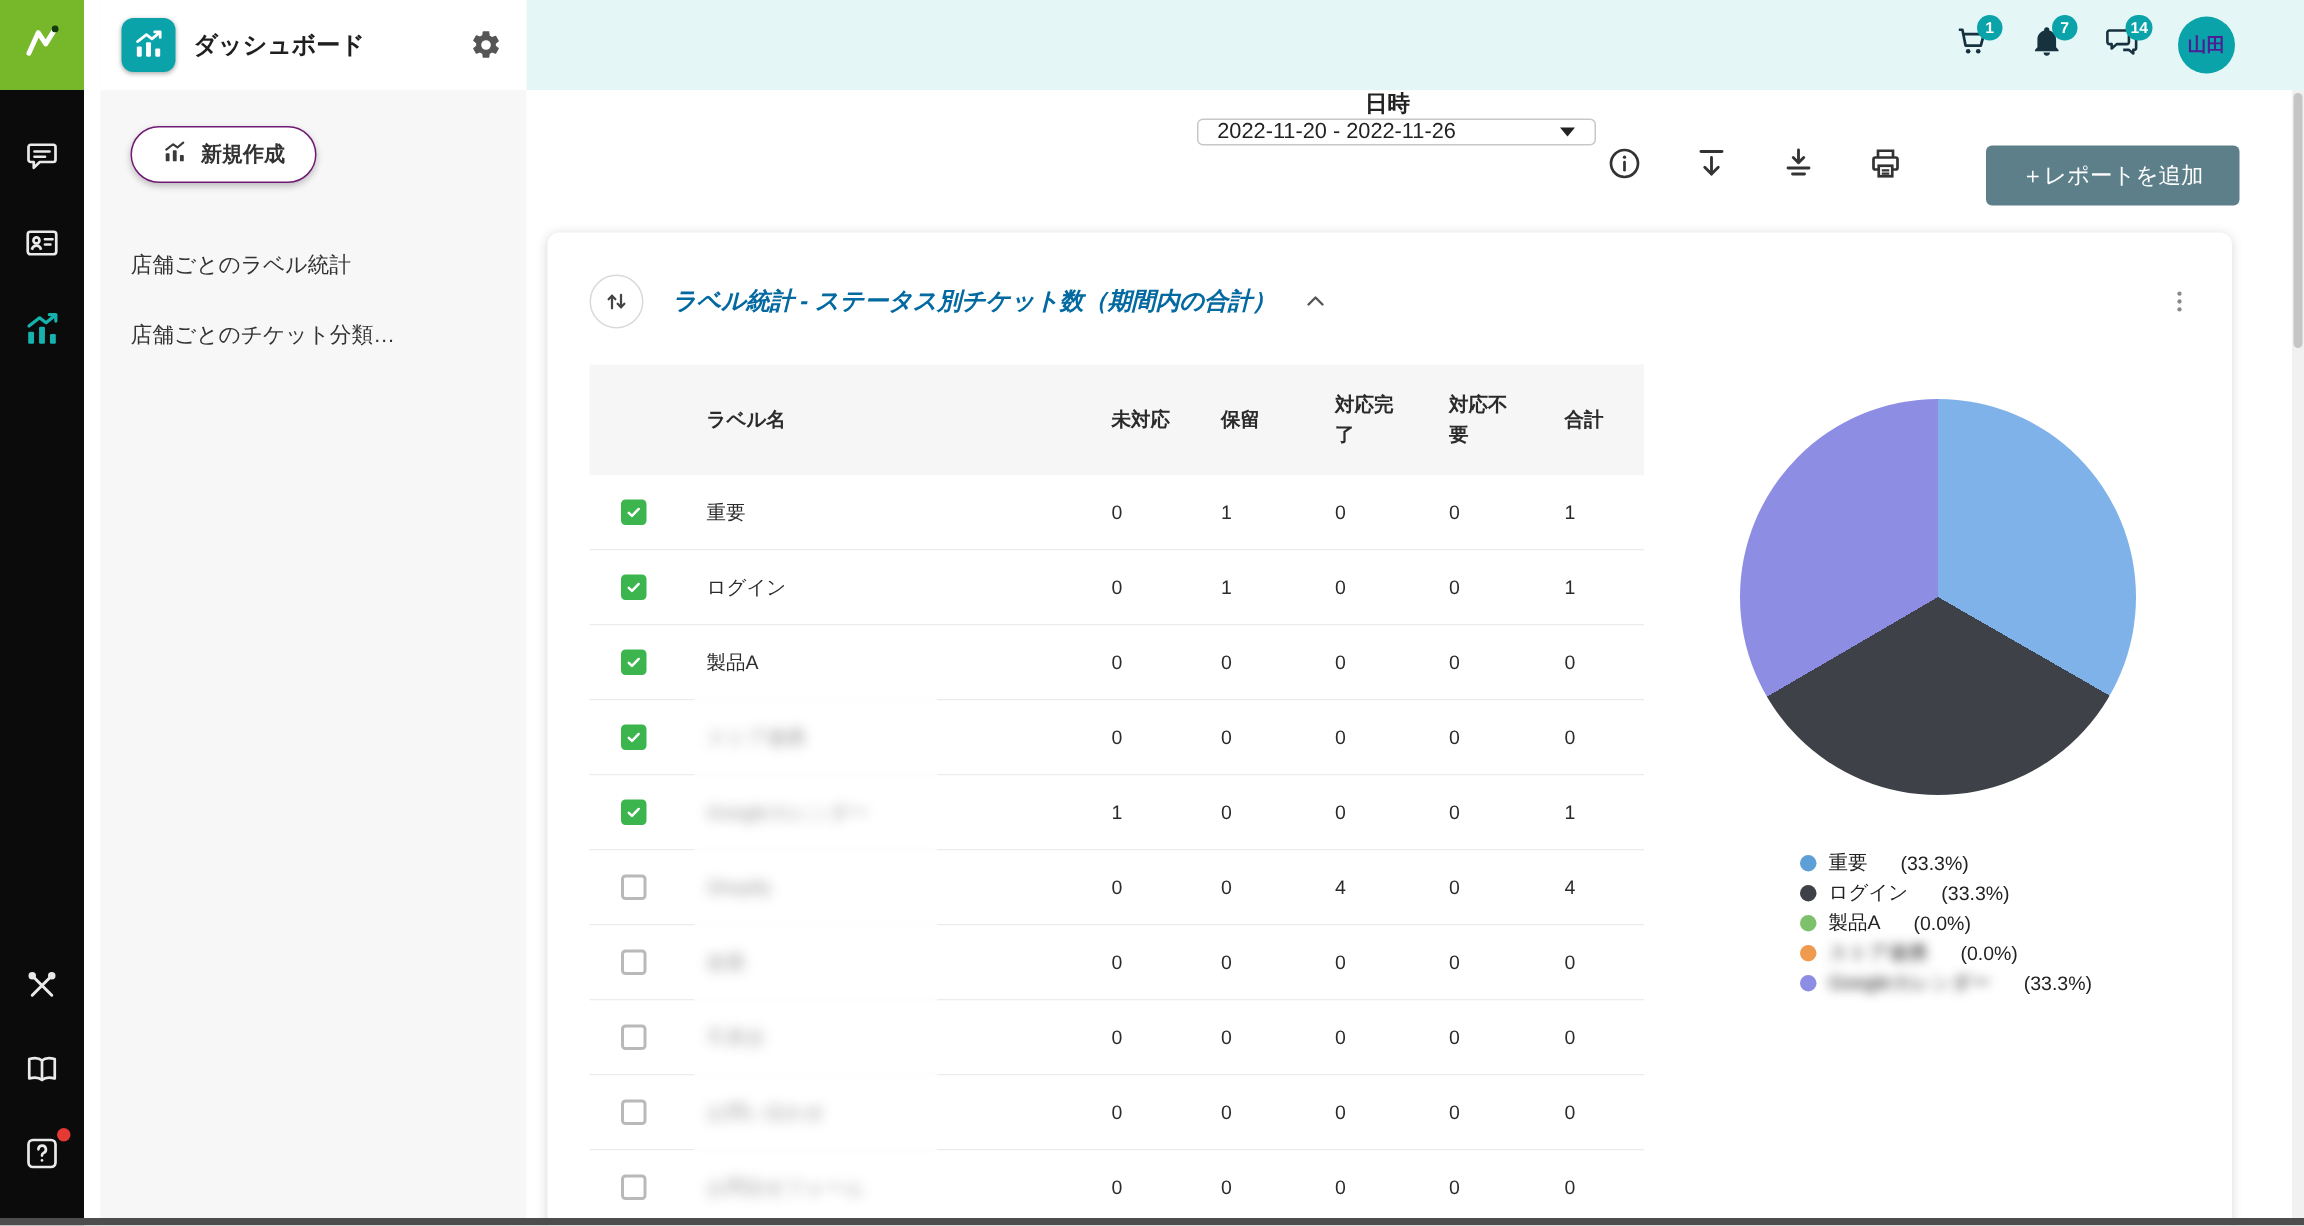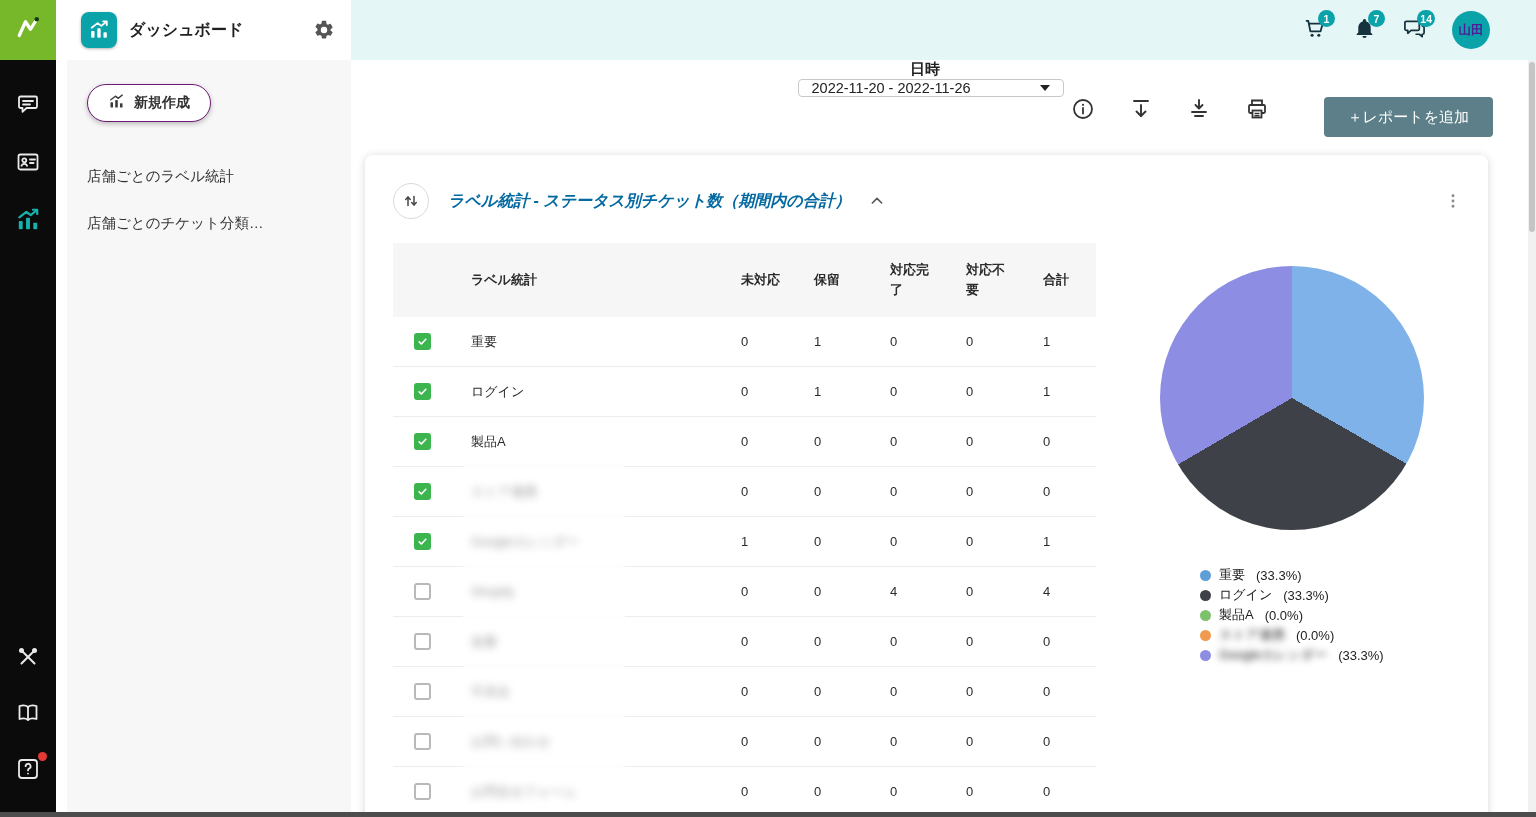--- a/index.html
+++ b/index.html
@@ -63,21 +63,21 @@
   .checkbox svg { display:none; }
   .checkbox.checked svg { display:block; }
   .blur-text { filter:blur(3.5px); }
   .blur-patch { position:absolute; left:98px; top:305px; width:162px; height:350px; background:rgba(255,255,255,.5); backdrop-filter:blur(2px); pointer-events:none; z-index:4; }
 
   .chart-panel { position:absolute; left:731px; top:88px; width:392px; }
   .pie { width:264px; height:264px; border-radius:50%; margin:23px 0 0 64px; }
   .legend { margin:37px 0 0 104px; display:flex; flex-direction:column; gap:4px; }
   .legend-item { display:flex; align-items:center; gap:8px; font-size:13px; color:#222; height:16px; }
   .legend-dot { width:11px; height:11px; border-radius:50%; flex:none; background:#999; }
-  .legend-pct { margin-left:3px; }
+  .legend-pct { margin-left:14px; }
 
   
   .vscroll { position:absolute; right:0; top:60px; width:8px; bottom:5px; background:#f1f1f1; z-index:40; }
   .vscroll-thumb { position:absolute; top:2px; left:1px; width:6px; height:170px; border-radius:3px; background:#c5c5c5; cursor:pointer; }
   .bottom-bar { position:absolute; left:0; right:0; bottom:0; height:5px; background:#4d4d4d; z-index:50; }
 </style>
 </head>
 <body>
 
 <div class="screen">
@@ -292,21 +292,21 @@
               <circle cx="12" cy="5" r="1.9"></circle>
               <circle cx="12" cy="12" r="1.9"></circle>
               <circle cx="12" cy="19" r="1.9"></circle>
             </svg>
         </span>
       </div>
 
       <div class="table">
         <div class="thead">
           <div class="th"></div>
-          <div class="th label">ラベル統計</div>
+          <div class="th label">ラベル名</div>
           <div class="th">未対応</div>
           <div class="th">保留</div>
           <div class="th hdr-narrow"><span>対応完了</span></div>
           <div class="th hdr-narrow"><span>対応不要</span></div>
           <div class="th">合計</div>
         </div>
 
         <div class="trow">
           <div class="td cb-cell">
               <span class="checkbox checked">

